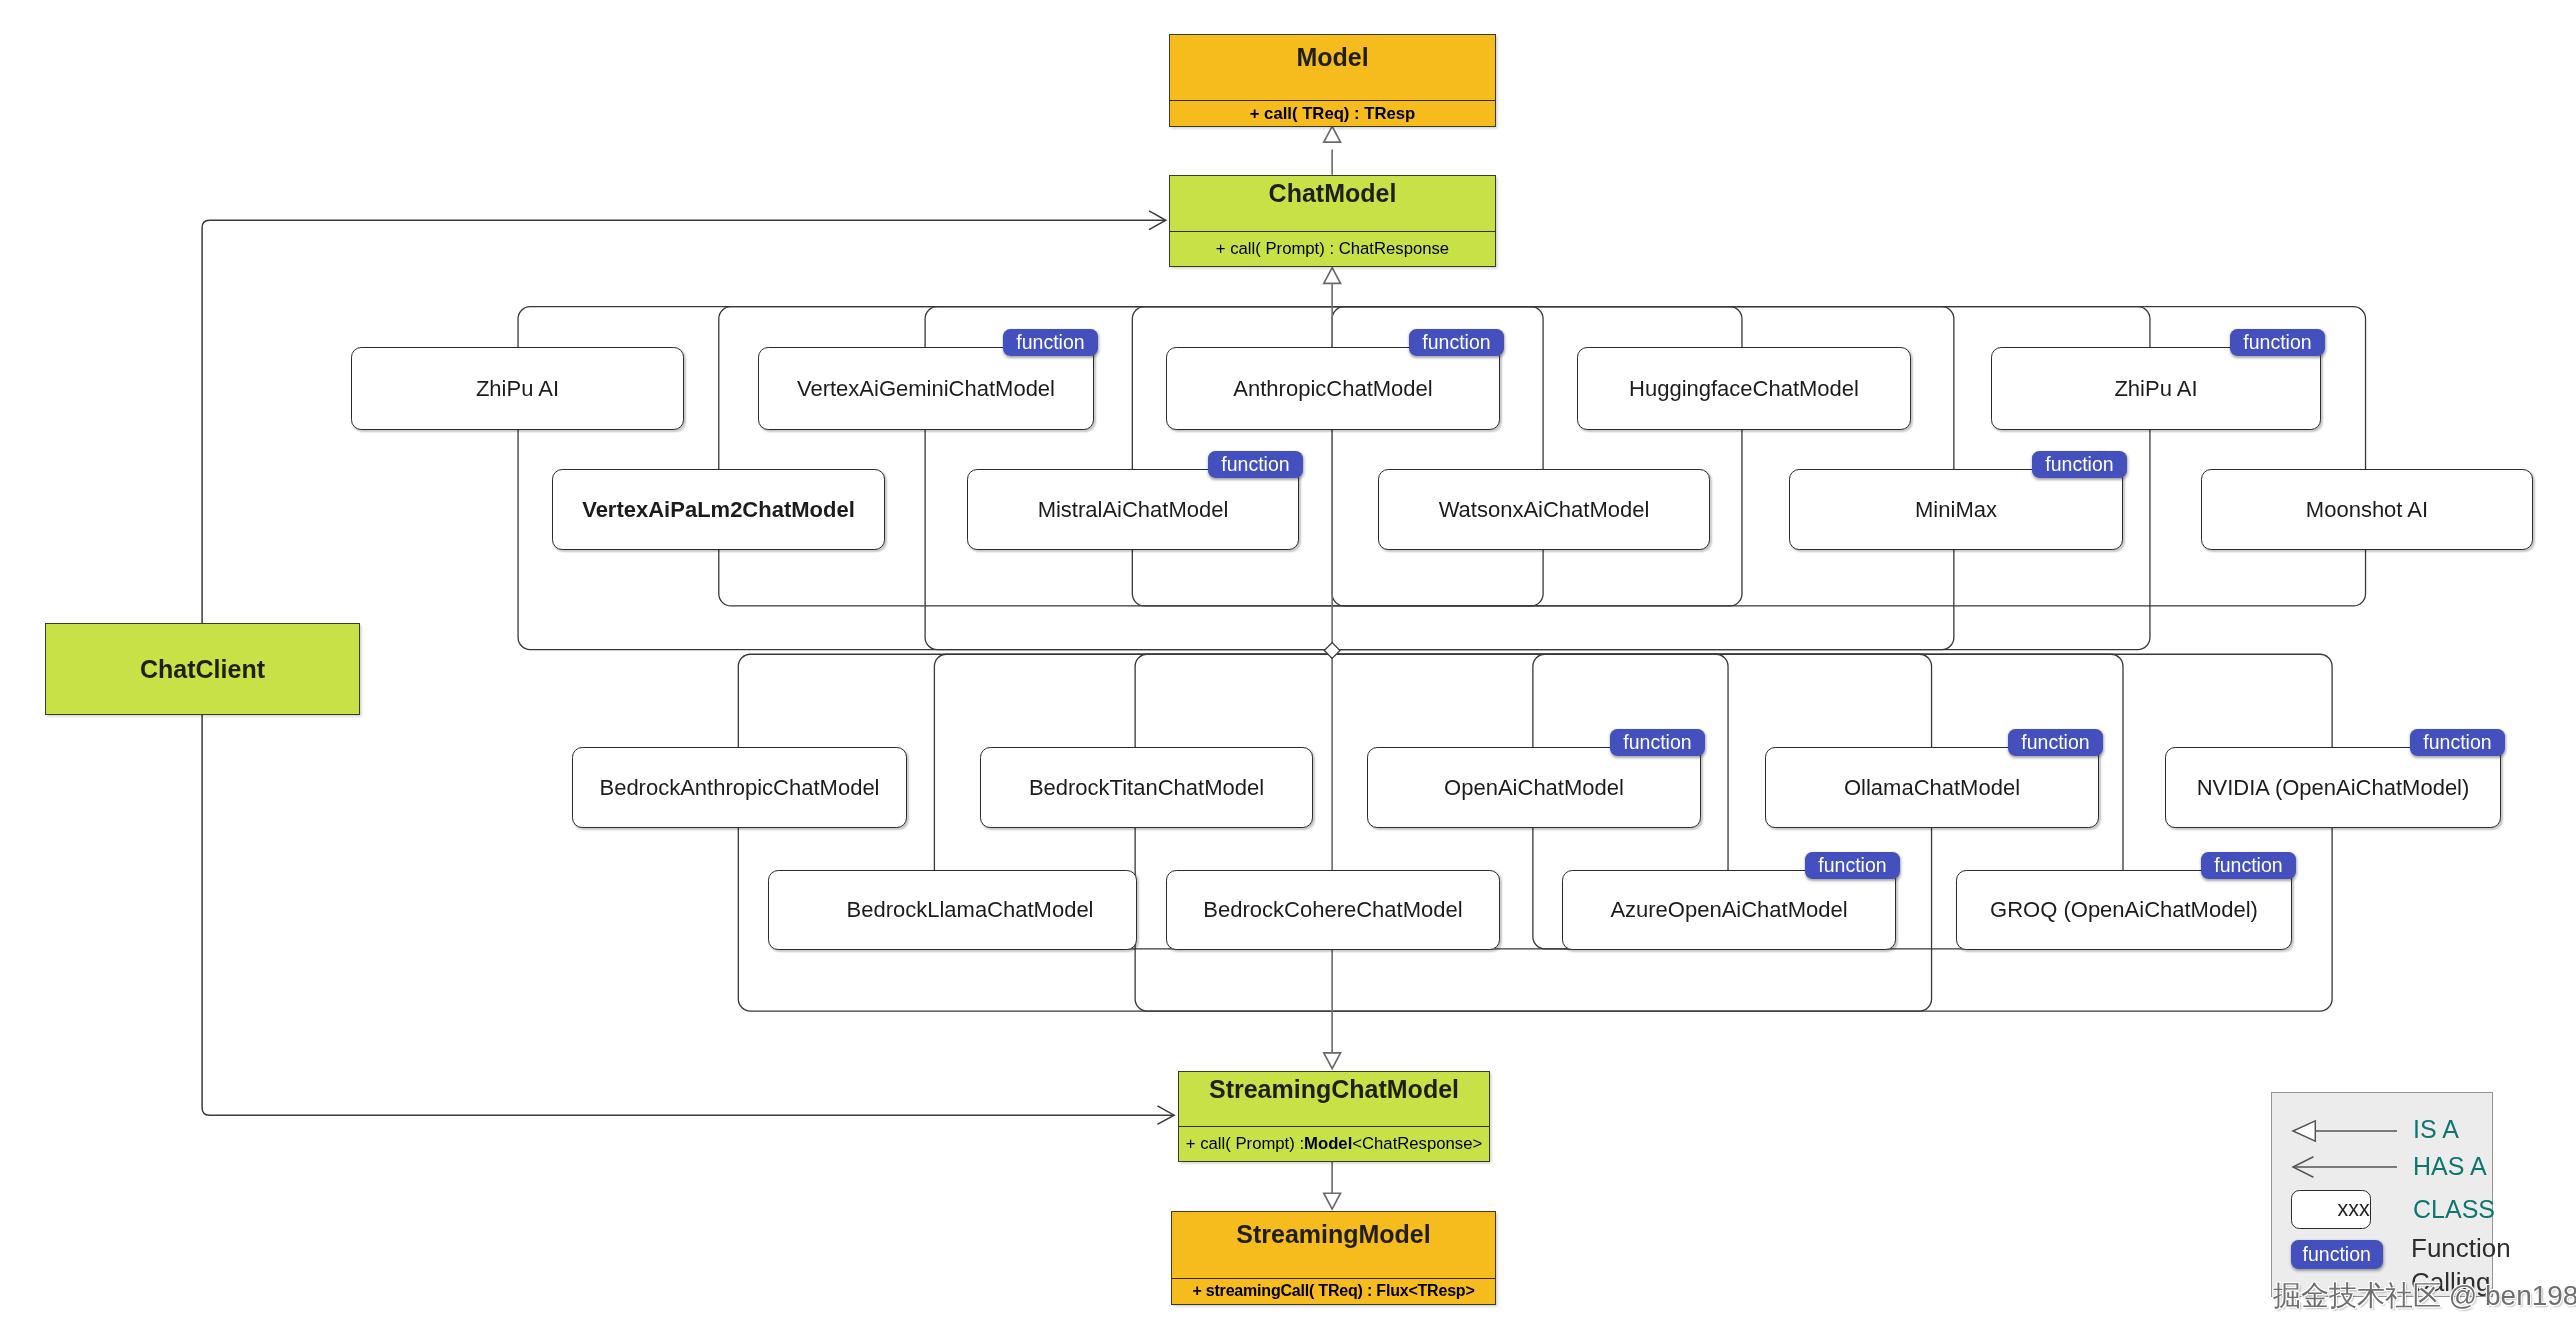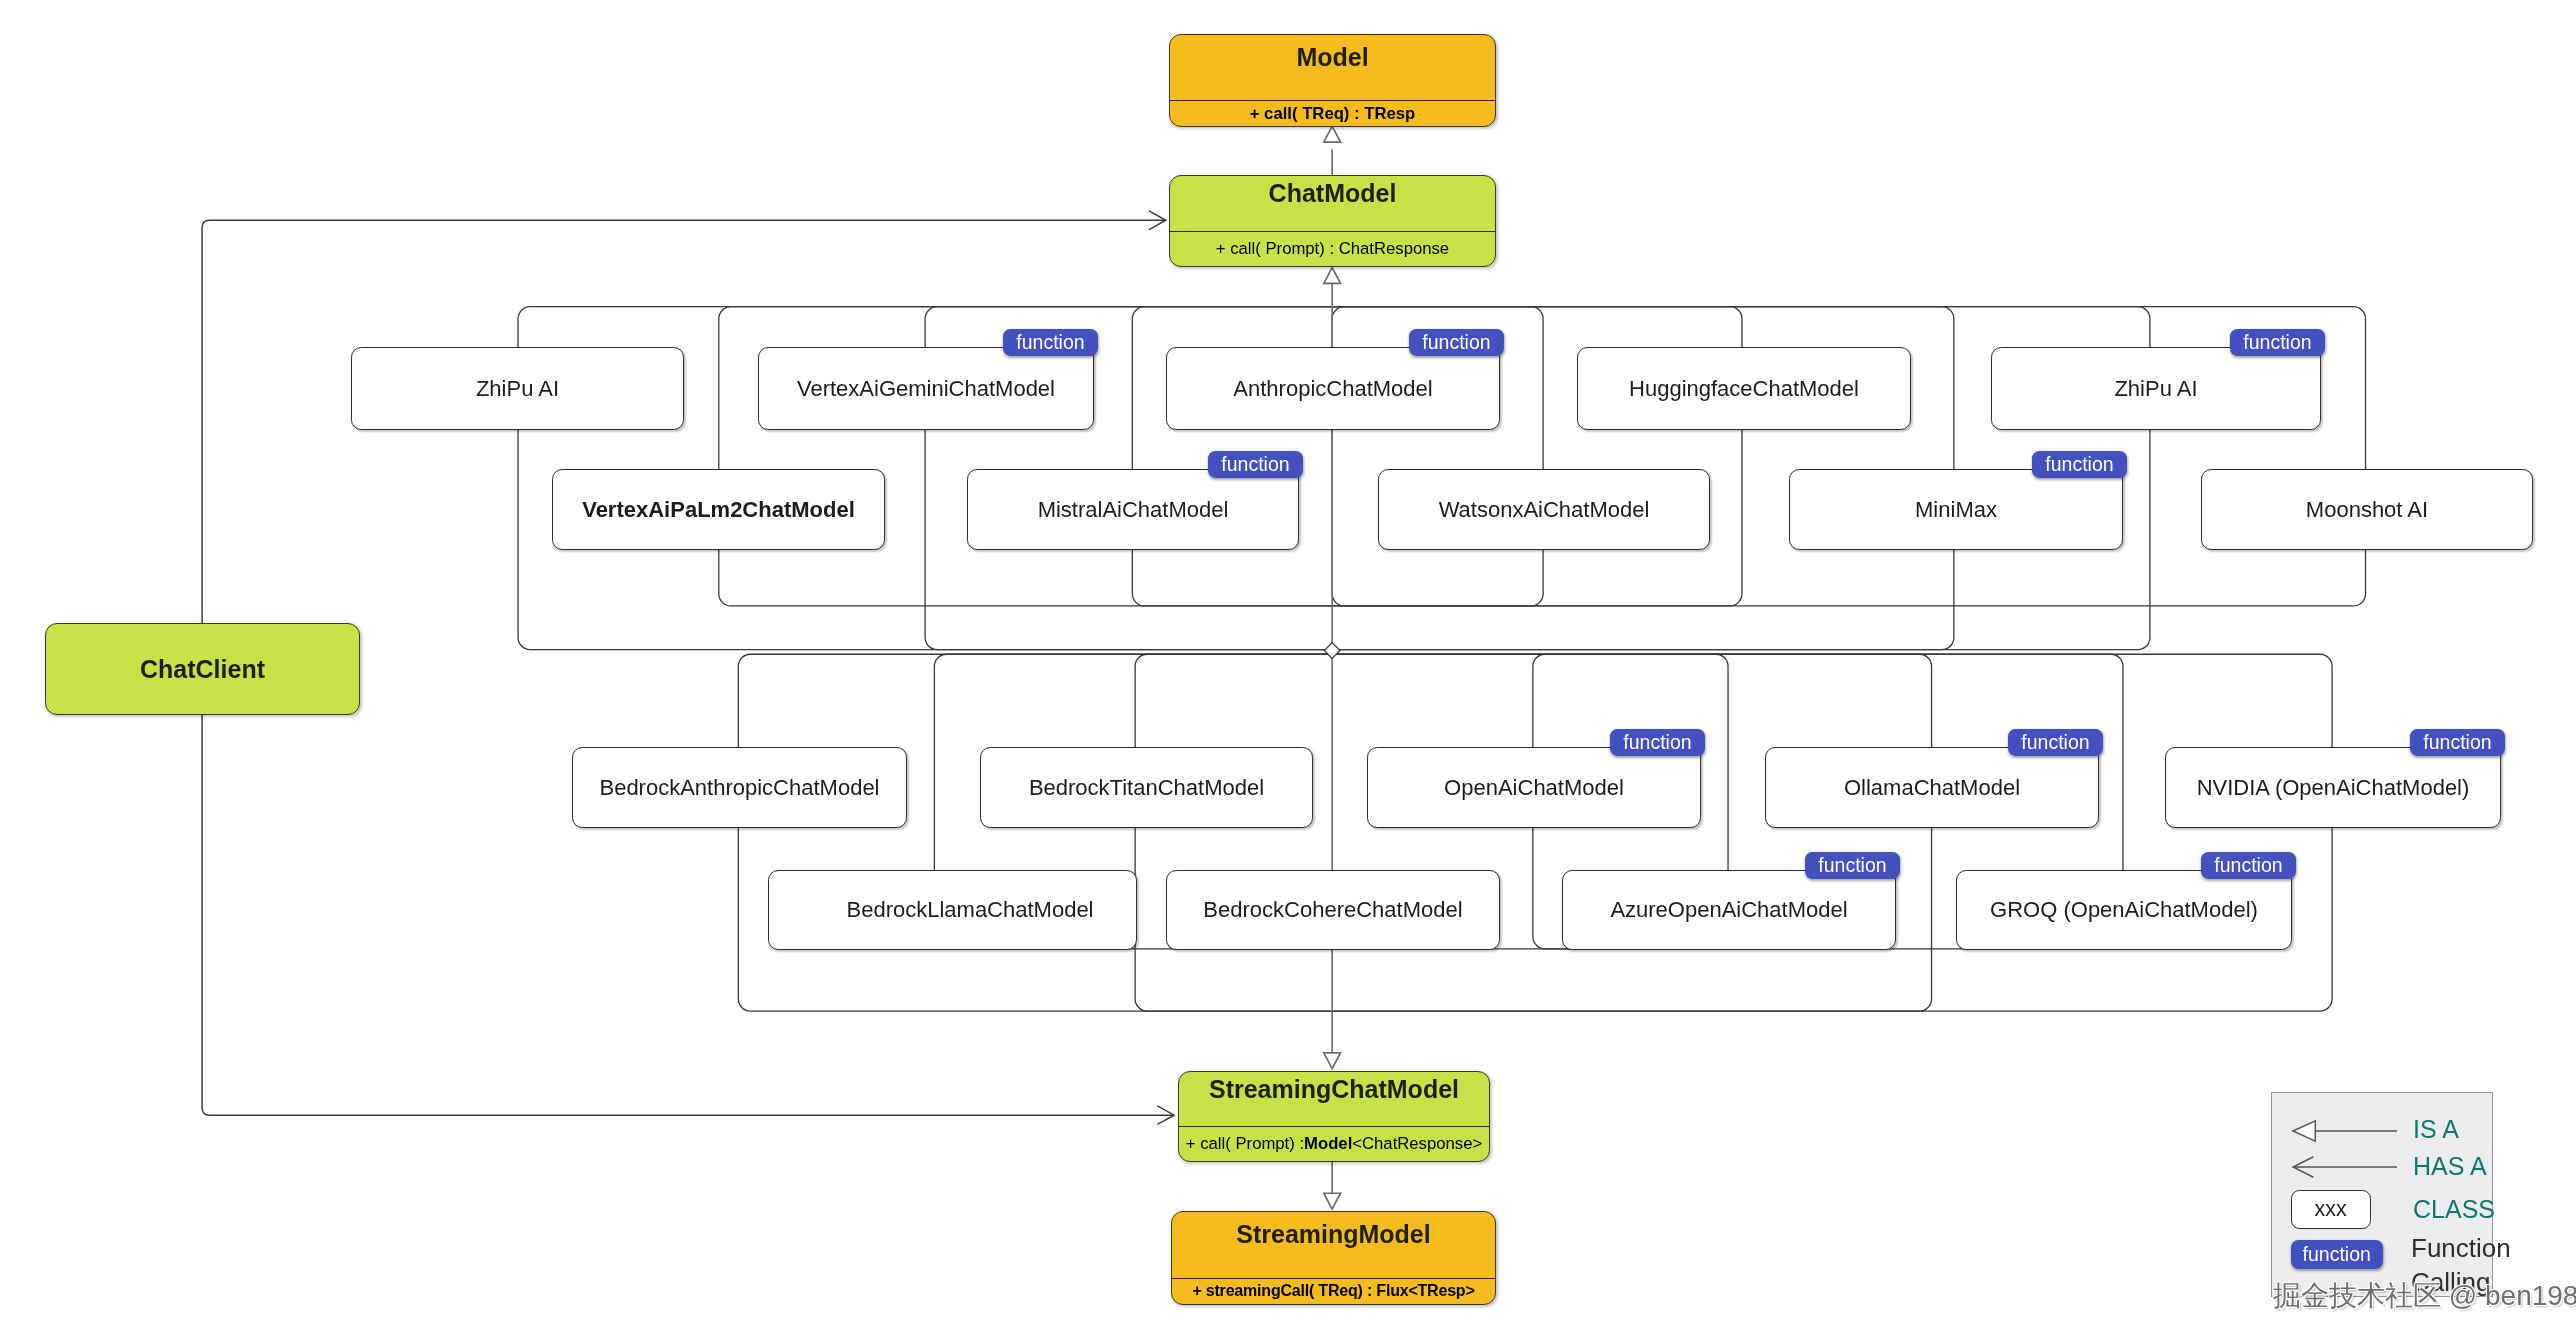--- a/index.html
+++ b/index.html
@@ -25,21 +25,21 @@
     display:flex;align-items:center;justify-content:center;font-size:22px;
   }
   .badge{
     position:absolute;top:-18.6px;right:-4.6px;z-index:3;
     background:var(--badge);color:#fff;font-size:19.5px;line-height:23px;
     padding:1.9px 13px;border-radius:7.4px;box-shadow:0.9px 1.9px 2.8px rgba(0,0,0,.35);
     white-space:nowrap;
   }
   
   .iface{
-    position:absolute;z-index:3;border:1.9px solid #3a3a28;border-radius:12px;overflow:hidden;
+    position:absolute;z-index:3;border:1.9px solid #3a3a28;border-radius:0;overflow:hidden;
     box-shadow:1.9px 1.9px 2.8px rgba(0,0,0,.22);display:flex;flex-direction:column;gap:20px;
   }
   .iface.orange{background:var(--orange);}
   .iface.green{background:var(--green);}
   .iface .ttl{flex:1 1 0;display:flex;align-items:center;justify-content:center;
     font-weight:700;font-size:25px;color:#1f1f14;}
   .iface.tall .ttl{flex:1.8 1 0;}
   .iface .mth{flex:1 1 0;border-top:1.9px solid rgba(15,15,10,.85);
     display:flex;align-items:center;justify-content:center;
     font-size:16.7px;color:#000000;white-space:nowrap;}
@@ -50,21 +50,21 @@
 
   
   #legend{
     position:absolute;left:2271px;top:1092px;width:220px;height:203px;z-index:2;
     background:#ececec;border:1.1px solid #949494;
   }
   #legend .lbl{position:absolute;font-size:25px;color:#0f766e;white-space:nowrap;}
   #legend .lbl2{position:absolute;font-size:26px;color:#2e2e2e;line-height:34px;width:112px;}
   #legend .xxx{
     position:absolute;left:18.6px;top:97px;width:78px;height:37px;background:#fff;
-    border:1.5px solid #2b2b2b;border-radius:8.4px;display:flex;align-items:center;justify-content:center;
+    border:1.5px solid #2b2b2b;border-radius:8.4px;display:flex;align-items:center;justify-content:flex-end;
     font-size:21.4px;color:#222;
   }
   #legend .badge-static{
     position:absolute;left:18.6px;top:147px;background:var(--badge);color:#fff;
     font-size:19.5px;padding:2.8px 12px;border-radius:7.4px;box-shadow:0.9px 1.9px 2.8px rgba(0,0,0,.35);
   }
   #watermark{
     position:absolute;left:2273px;top:1277px;z-index:5;font-size:28px;color:#6f6f6f;white-space:nowrap;
     text-shadow:-0.9px -0.9px 0 #fff,0.9px -0.9px 0 #fff,-0.9px 0.9px 0 #fff,0.9px 0.9px 0 #fff,1.9px 1.9px 1.9px rgba(0,0,0,.25);
   }

